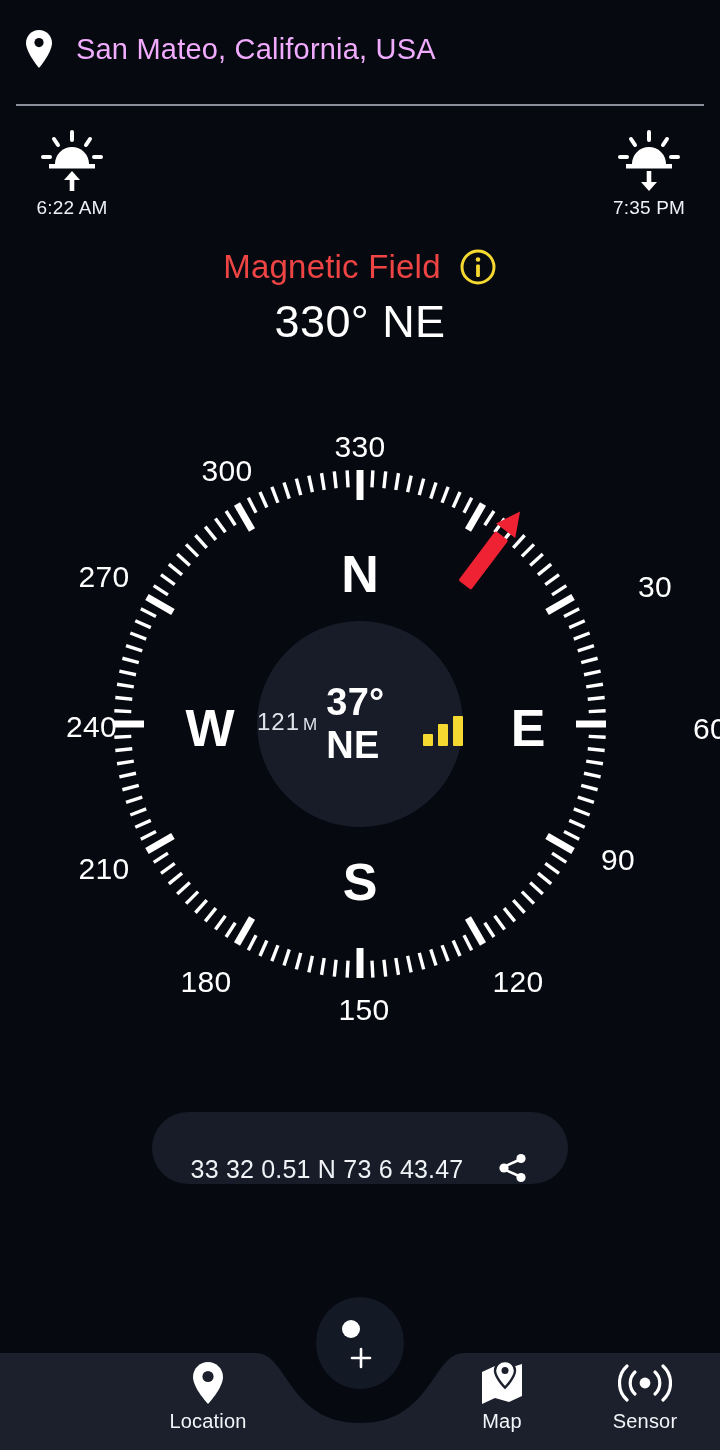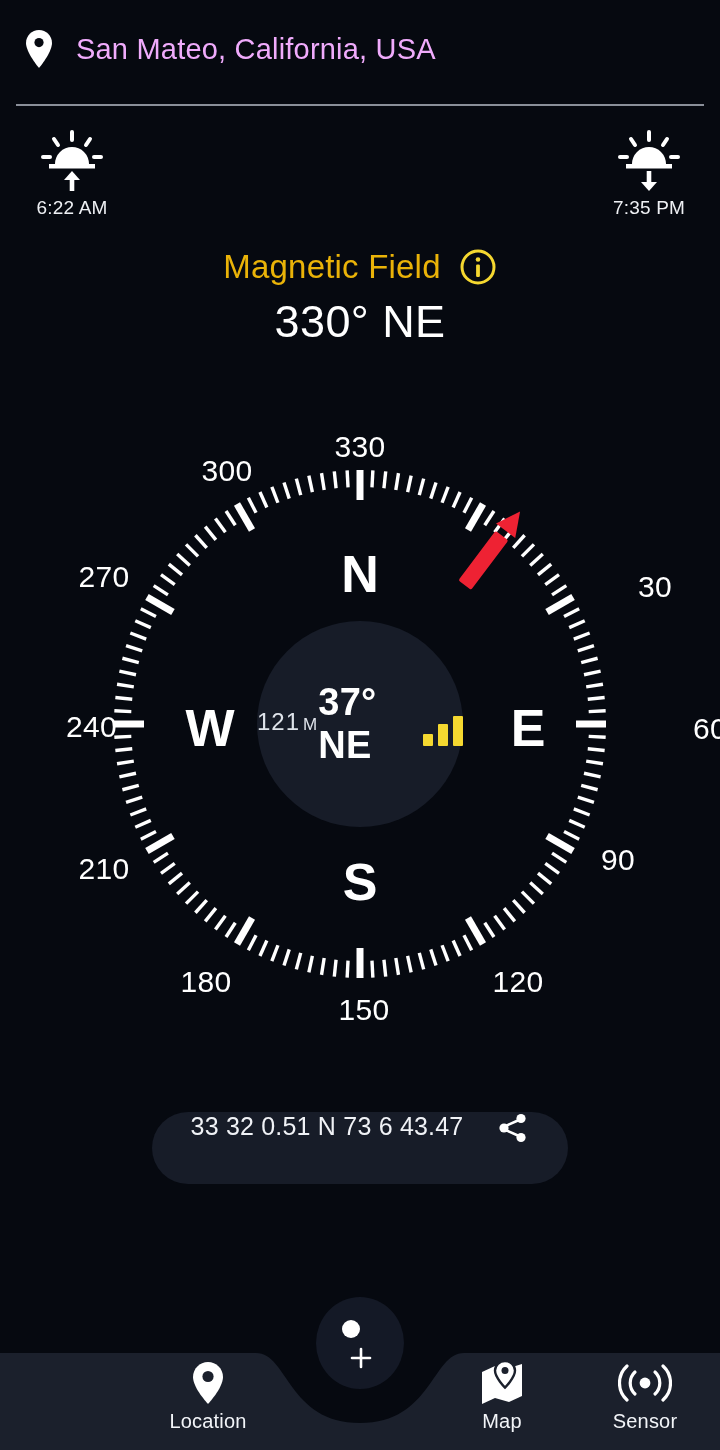--- a/index.html
+++ b/index.html
@@ -22,21 +22,21 @@
   .sun-row { position:absolute; top:130px; left:0; width:720px; height:110px; }
   .sun-block { position:absolute; width:130px; text-align:center; }
   .sun-block.left { left:7px; }
   .sun-block.right { left:584px; }
   .sun-svg { width:66px; height:62px; display:block; margin:0 auto; }
   .sun-time { margin-top:5px; color:#eef0f4; font-size:19px; letter-spacing:.2px; }
 
   
   .title-wrap { position:absolute; top:248px; left:0; width:720px; text-align:center; }
   .title-line { display:flex; align-items:center; justify-content:center; gap:18px; }
-  .title-text { color:#eab308; font-size:33px; letter-spacing:.2px; }
+  .title-text { color:#ef4444; font-size:33px; letter-spacing:.2px; }
   .info-icon { width:38px; height:38px; display:block; }
   .heading-big { margin-top:10px; color:#ffffff; font-size:45px; letter-spacing:.4px; }
 
   
   .compass { position:absolute; left:60px; top:420px; width:600px; height:610px; }
   .dial { position:absolute; left:0; top:0; width:600px; height:610px; }
   .dialsvg { position:absolute; left:0; top:0; width:600px; height:610px; overflow:visible; }
 
   .card { position:absolute; color:#ffffff; font-size:52px; font-weight:bold; line-height:1; }
   .card.n { left:50%; top:128px; transform:translateX(-50%); }
@@ -47,32 +47,32 @@
   .deg { position:absolute; color:#ffffff; font-size:30px; letter-spacing:.3px; white-space:nowrap; }
 
   .hub {
     position:absolute; left:50%; top:304px; transform:translate(-50%,-50%);
     width:206px; height:206px; border-radius:50%;
     background:#171c28;
     display:flex; flex-direction:row; align-items:center; justify-content:flex-start;
   }
   .hub-unit { color:#dfe3ea; font-size:24px; letter-spacing:1px; margin-bottom:4px; }
   .hub-unit .u { font-size:17px; margin-left:3px; }
-  .hub-main { color:#ffffff; font-size:38px; font-weight:bold; letter-spacing:.3px; }
+  .hub-main { color:#ffffff; font-size:38px; font-weight:bold; letter-spacing:.3px;margin-left:8px; }
   .hub-bars { margin-top:13px; display:flex; align-items:flex-end; gap:5px; height:30px; }
   .hub-bars i { display:block; width:10px; background:#f5d830; border-radius:1px; }
   .hub-bars i:nth-child(1){ height:12px; }
   .hub-bars i:nth-child(2){ height:22px; }
   .hub-bars i:nth-child(3){ height:30px; }
 
   
   .share-pill {
     position:absolute; left:152px; top:1112px; width:416px; height:72px;
     background:#171c28; border-radius:36px;
-    display:flex; align-items:flex-start; justify-content:center; gap:34px;
+    display:flex; align-items:flex-end; justify-content:center; gap:34px;
   }
   .coords { color:#f0f2f6; font-size:25px; letter-spacing:.2px; }
   .share-icon { width:32px; height:32px; display:block; }
 
   
   .navbar { position:absolute; left:0; top:1331px; width:720px; height:119px; }
   .navbg { position:absolute; left:0; top:0; width:720px; height:119px; }
   .navitems { position:absolute; left:0; top:0; width:720px; height:119px; }
   .navitem {
     position:absolute; top:30px; width:140px; text-align:center;

